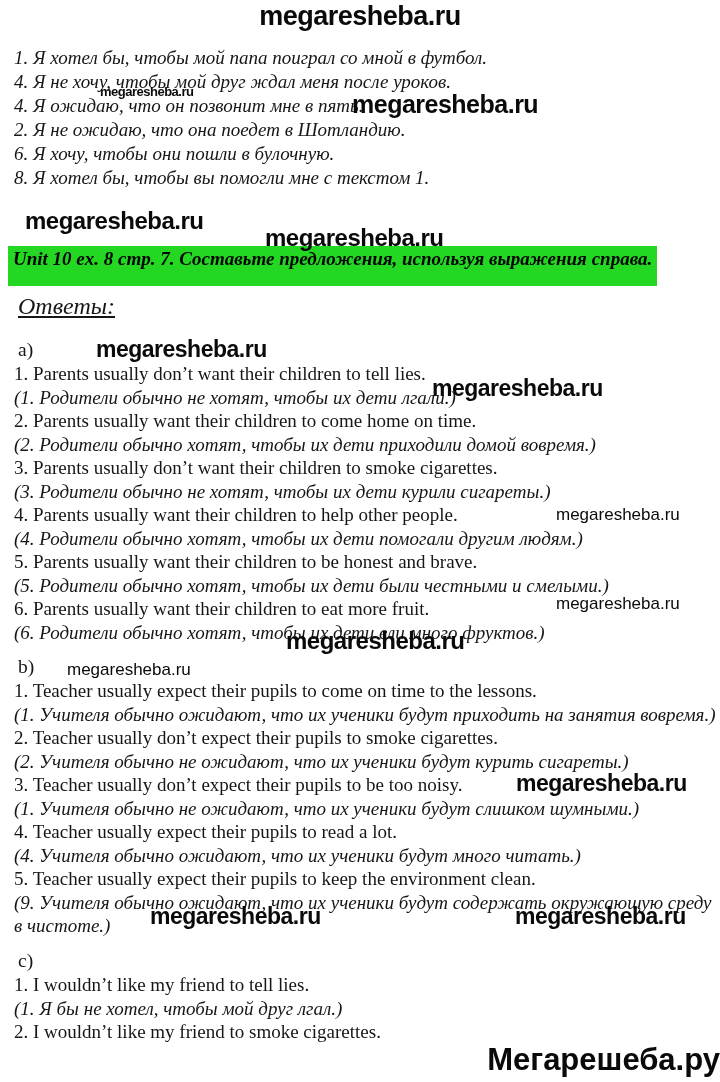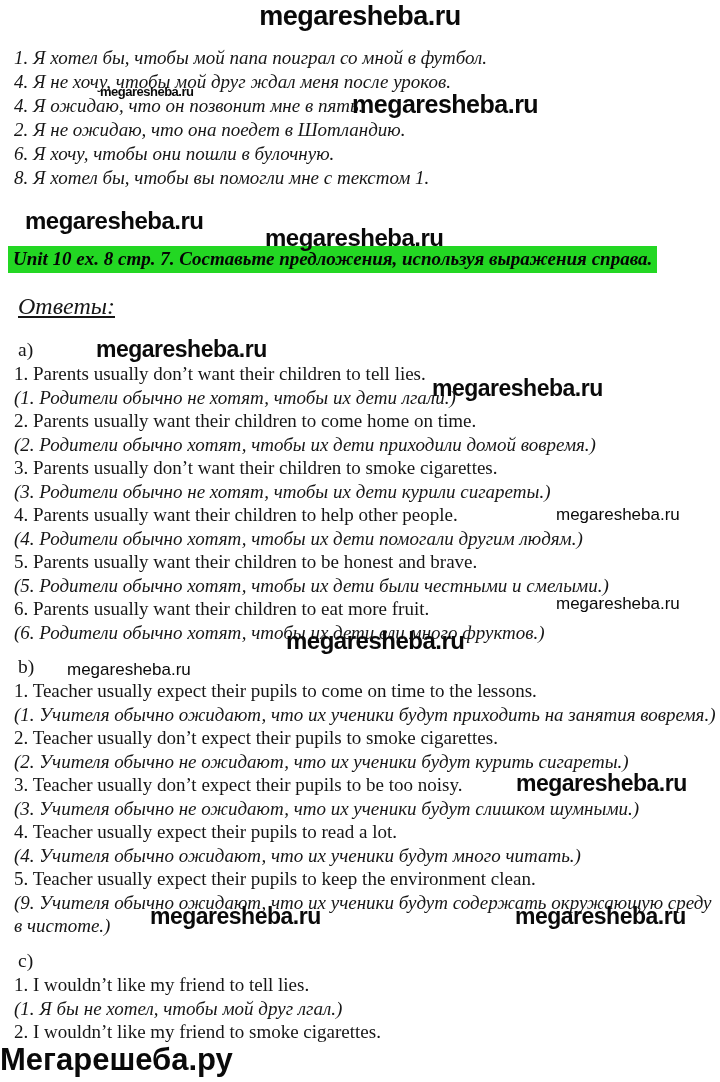--- a/index.html
+++ b/index.html
@@ -8,21 +8,21 @@
     font-family:"Liberation Serif", serif;color:#161616;overflow:hidden;
   }
   .abs{position:absolute;}
   
   .site-header{
     top:1px;left:0;width:720px;text-align:center;
     font-family:"Liberation Sans", sans-serif;font-weight:700;
     font-size:27px;letter-spacing:-0.5px;color:#0a0a0a;
   }
   .site-footer{
-    top:1042px;left:0;width:720px;text-align:left;
+    top:1042px;left:0;width:720px;text-align:right;
     font-family:"Liberation Sans", sans-serif;font-weight:700;
     font-size:31px;color:#0a0a0a;
   }
   
   .textline{font-size:19px;white-space:nowrap;}
   .ru{font-style:italic;}
   .intro-block{top:46px;left:14px;line-height:24px;}
   .sec-items{left:14px;line-height:23.5px;}
   .sec-a{top:362px;}
   .sec-b{top:679px;}
@@ -31,21 +31,21 @@
   .lbl-a{top:339px;}
   .lbl-b{top:656px;}
   .lbl-c{top:950px;}
   .answers-label{
     top:293px;left:18px;font-size:24px;font-style:italic;
     text-decoration:underline;
   }
   .task-highlight{
     top:246px;left:8px;background:#23d723;color:#050505;
     font-size:19px;font-weight:700;font-style:italic;
-    padding:2px 5px 3px 5px;white-space:nowrap;
+    padding:2px 5px 16px 5px;white-space:nowrap;
   }
   
   .wm{
     font-family:"Liberation Sans", sans-serif;color:#0a0a0a;
     white-space:nowrap;
   }
   .wm-bold{font-weight:700;letter-spacing:-0.5px;}
   .wm-reg{font-weight:400;}
   .wm-top-small{top:84px;left:100px;font-size:13px;}
   .wm-top-large{top:90px;left:352px;font-size:25px;}
@@ -95,21 +95,21 @@
   <div class="textline ru">(6. Родители обычно хотят, чтобы их дети ели много фруктов.)</div>
 </div>
 
 <div class="abs sec-label lbl-b">b)</div>
 <div class="abs sec-items sec-b">
   <div class="textline">1. Teacher usually expect their pupils to come on time to the lessons.</div>
   <div class="textline ru">(1. Учителя обычно ожидают, что их ученики будут приходить на занятия вовремя.)</div>
   <div class="textline">2. Teacher usually don’t expect their pupils to smoke cigarettes.</div>
   <div class="textline ru">(2. Учителя обычно не ожидают, что их ученики будут курить сигареты.)</div>
   <div class="textline">3. Teacher usually don’t expect their pupils to be too noisy.</div>
-  <div class="textline ru">(3. Учителя обычно не ожидают, что их ученики будут слишком шумными.)</div>
+  <div class="textline ru">(1. Учителя обычно не ожидают, что их ученики будут слишком шумными.)</div>
   <div class="textline">4. Teacher usually expect their pupils to read a lot.</div>
   <div class="textline ru">(4. Учителя обычно ожидают, что их ученики будут много читать.)</div>
   <div class="textline">5. Teacher usually expect their pupils to keep the environment clean.</div>
   <div class="textline ru">(9. Учителя обычно ожидают, что их ученики будут содержать окружающую среду</div>
   <div class="textline ru">в чистоте.)</div>
 </div>
 
 <div class="abs sec-label lbl-c">c)</div>
 <div class="abs sec-items sec-c">
   <div class="textline">1. I wouldn’t like my friend to tell lies.</div>

